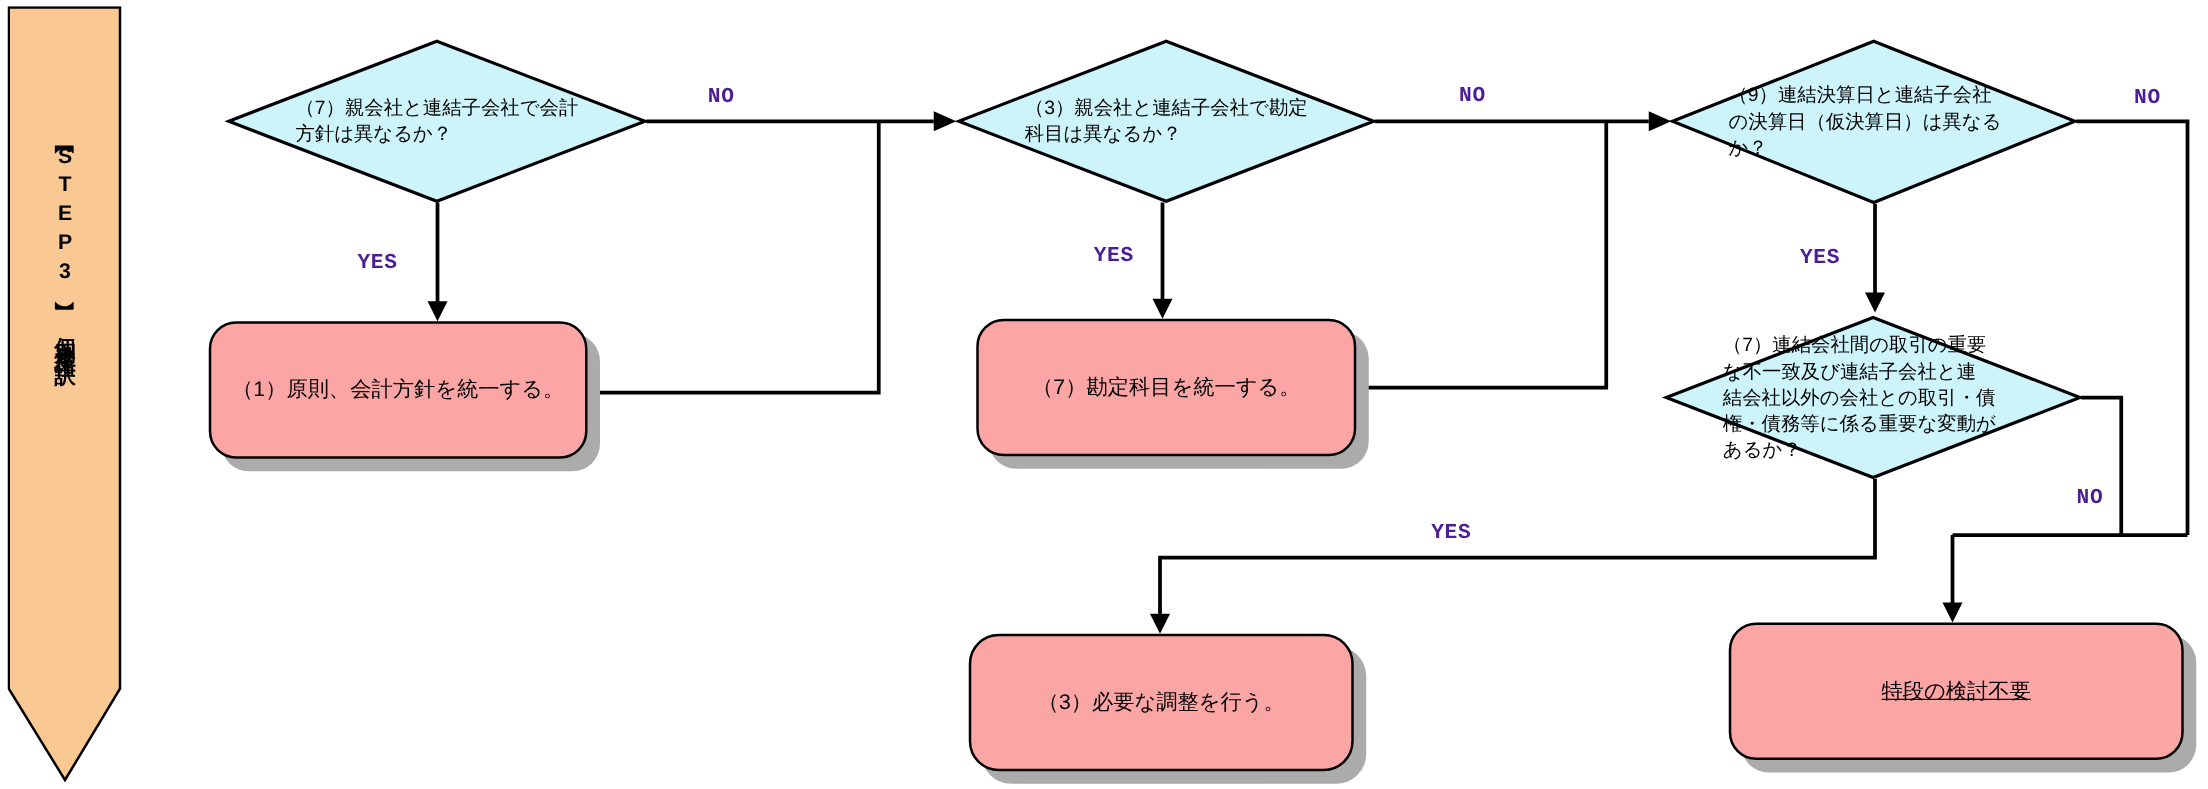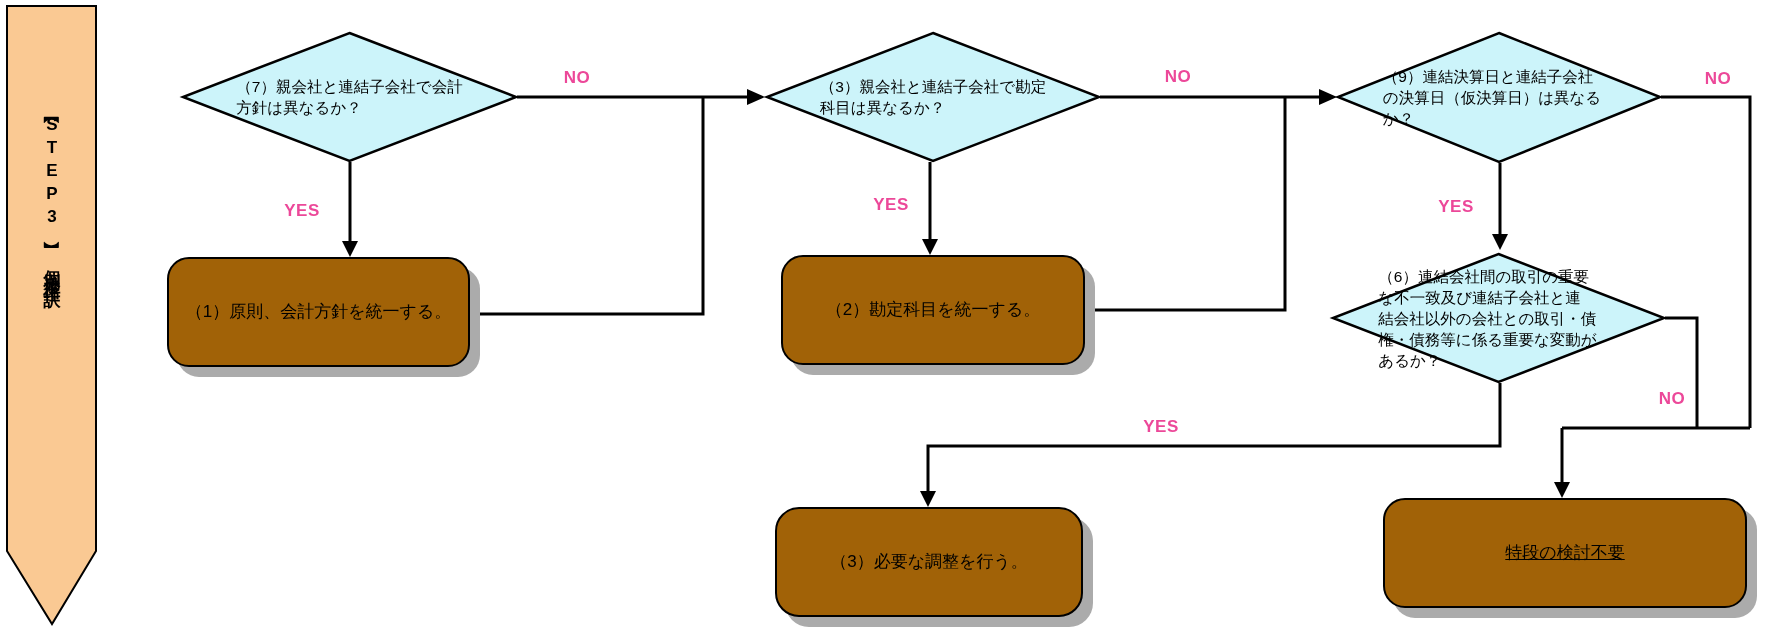--- a/index.html
+++ b/index.html
@@ -27,30 +27,30 @@
   .diamond-node { position:absolute; z-index:2; display:flex; align-items:center; justify-content:center; }
   .diamond-node svg { position:absolute; left:0; top:0; overflow:visible; }
   .node-text {
     position:relative; z-index:3; white-space:pre-line; text-align:left;
     font-size:15.5px; line-height:21px; color:#000000; font-weight:500;
   }
 
   
   .box-node {
     position:absolute; z-index:2; box-sizing:border-box;
-    background:#a16207; border:2px solid #000000; border-radius:22px;
+    background:#fca5a5; border:2px solid #000000; border-radius:22px;
     box-shadow:10px 10px 0 #ABABAB;
     display:flex; align-items:center; justify-content:center;
   }
   .box-node .node-text { text-align:center; font-size:17px; line-height:24px; }
 
   
   .edge-label {
     position:absolute; z-index:4; transform:translate(-50%,-50%);
-    color:#ec4899; font-size:17px; font-weight:bold; letter-spacing:0.5px;
+    color:#4c1d95; font-size:17px; font-weight:bold; letter-spacing:0.5px;font-family:Liberation Mono, monospace;
   }
 </style>
 </head>
 <body>
 
 <div class="canvas">
 
   <svg class="connectors" width="1766" height="631" aria-hidden="true">
 
     <path d="M517 97 H747"></path>
@@ -112,33 +112,33 @@
     </svg>
     <div class="node-text" style="margin-left:-14px;">（9）連結決算日と連結子会社
 の決算日（仮決算日）は異なる
 か？</div>
   </div>
 
   <div class="diamond-node" style="left:1332px; top:253px; width:333px; height:130px;">
     <svg width="333" height="130" aria-hidden="true">
       <polygon points="166.5,1 332,65 166.5,129 1,65" fill="#CCF4FA" stroke="#000000" stroke-width="2.5"></polygon>
     </svg>
-    <div class="node-text" style="margin-left:-22px;">（6）連結会社間の取引の重要
+    <div class="node-text" style="margin-left:-22px;">（7）連結会社間の取引の重要
 な不一致及び連結子会社と連
 結会社以外の会社との取引・債
 権・債務等に係る重要な変動が
 あるか？</div>
   </div>
 
   <div class="box-node" style="left:167px; top:257px; width:303px; height:110px;">
     <div class="node-text">（1）原則、会計方針を統一する。</div>
   </div>
 
   <div class="box-node" style="left:781px; top:255px; width:304px; height:110px;">
-    <div class="node-text">（2）勘定科目を統一する。</div>
+    <div class="node-text">（7）勘定科目を統一する。</div>
   </div>
 
   <div class="box-node" style="left:775px; top:507px; width:308px; height:110px;border-radius:24px;">
     <div class="node-text">（3）必要な調整を行う。</div>
   </div>
 
   <div class="box-node" style="left:1383px; top:498px; width:364px; height:110px;text-decoration:underline;">
     <div class="node-text">特段の検討不要</div>
   </div>
 

